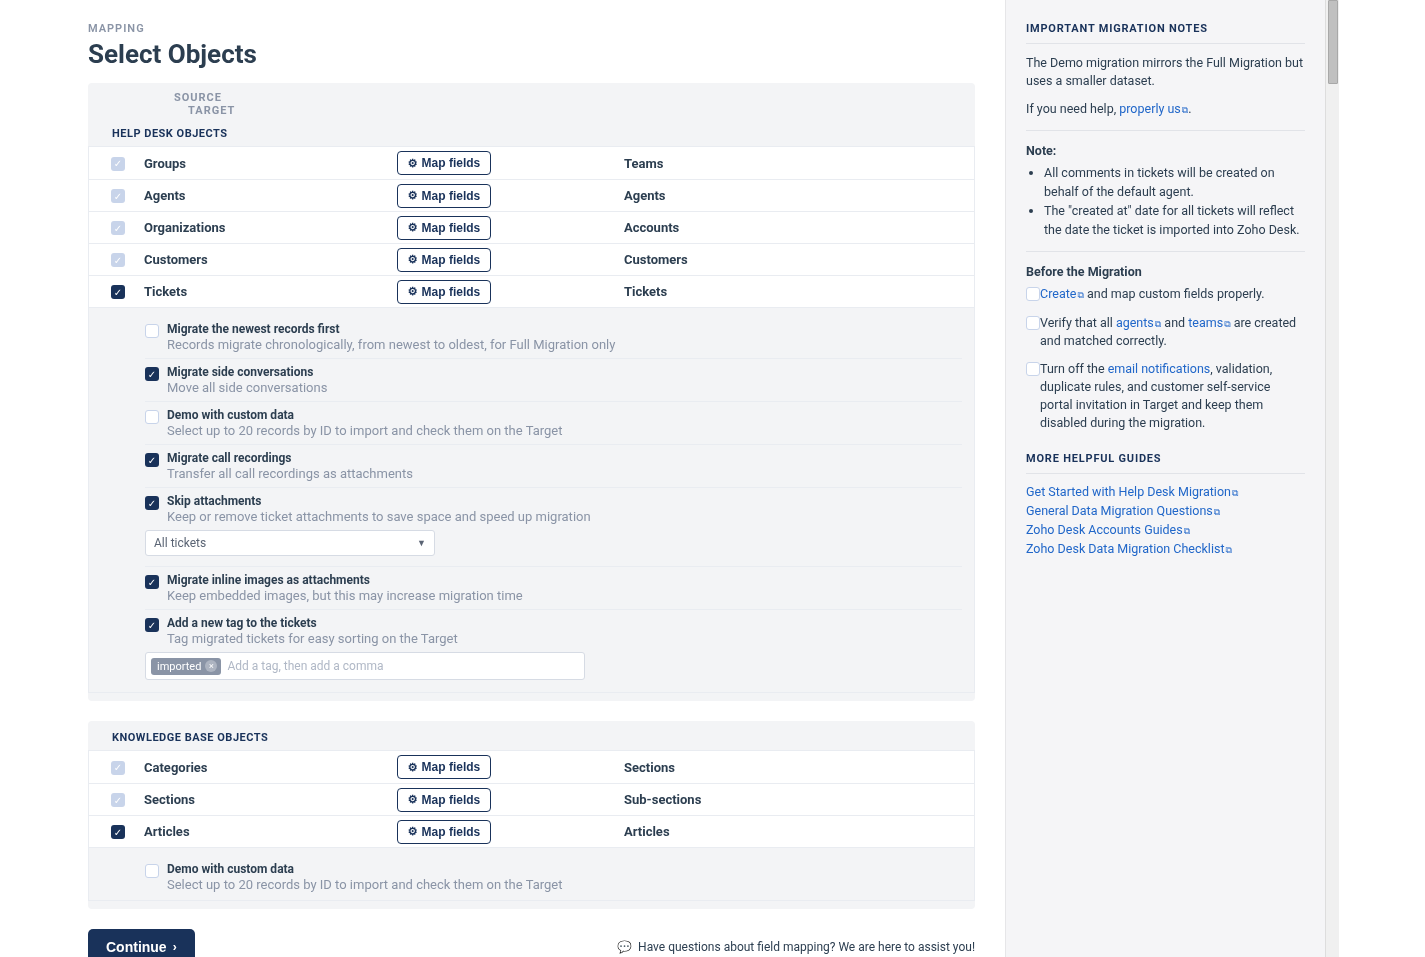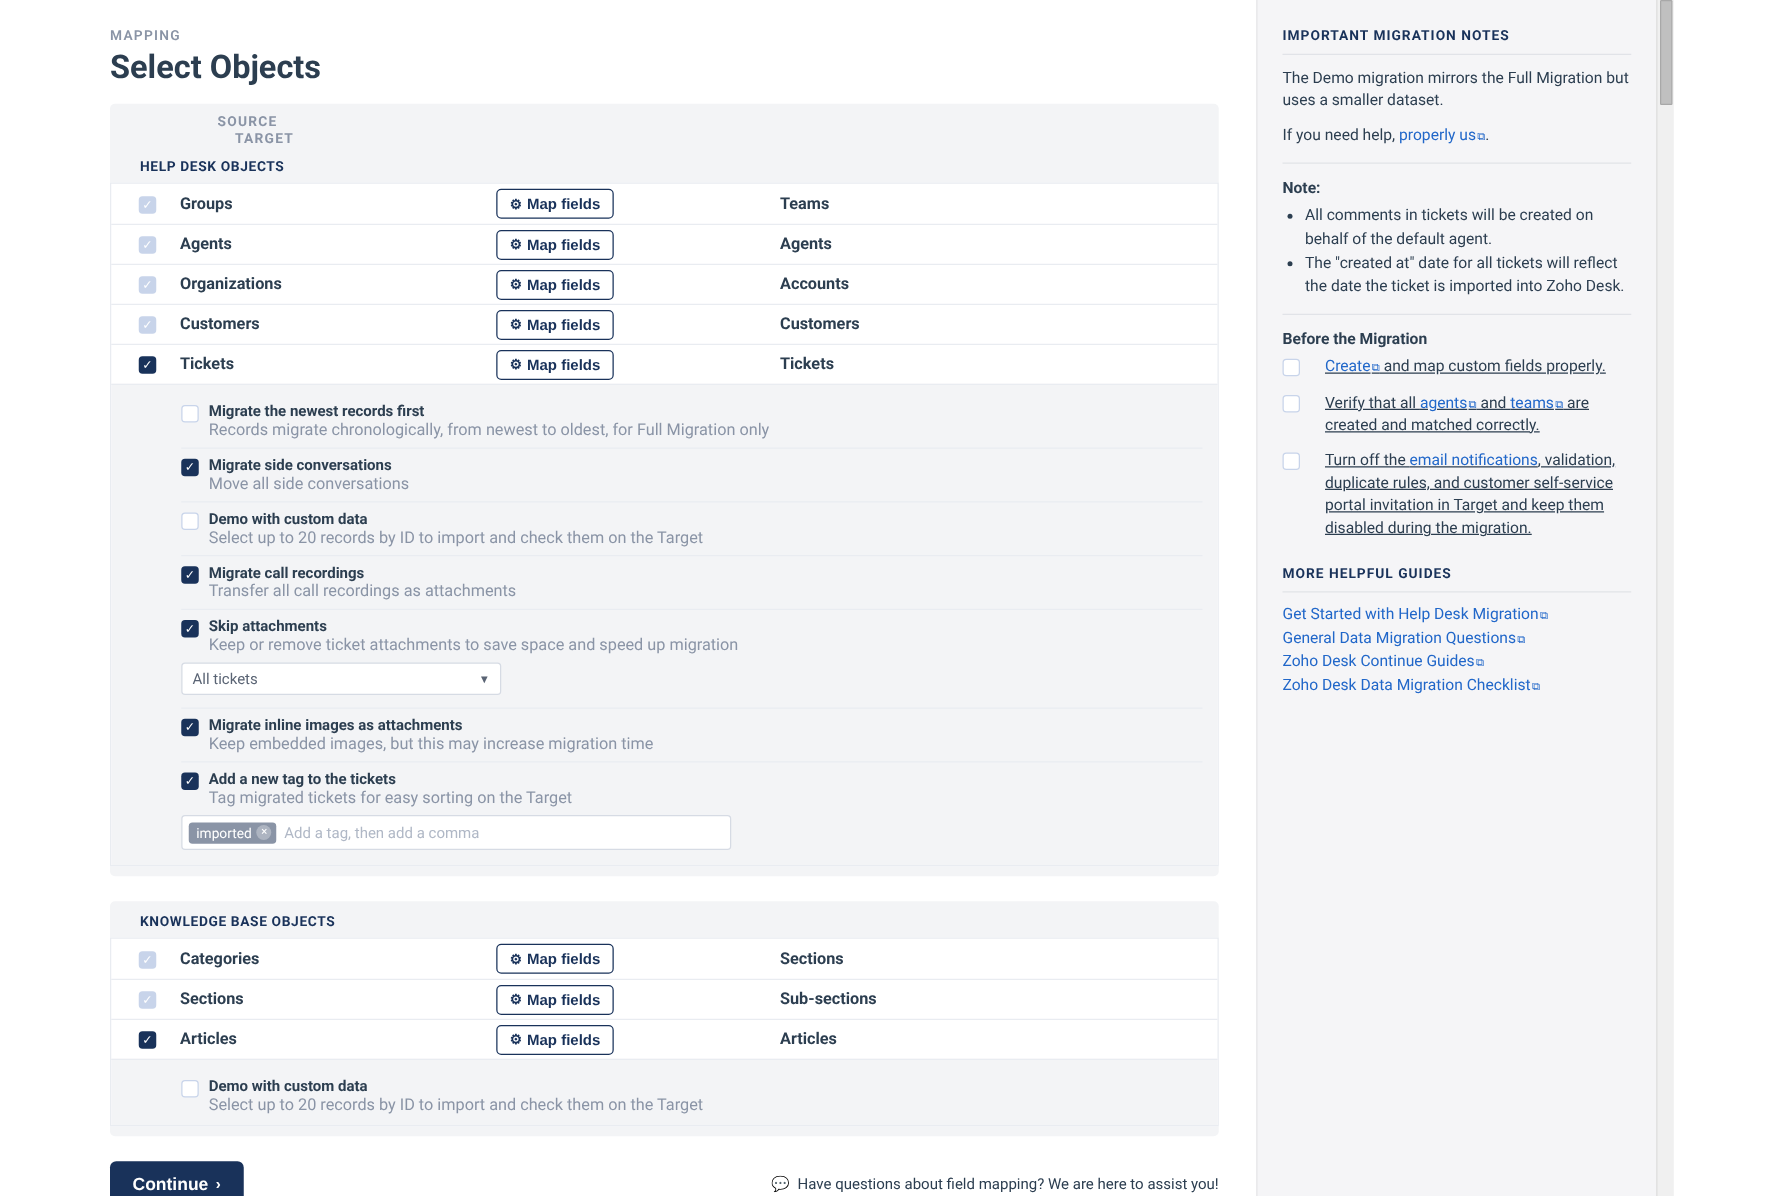--- a/index.html
+++ b/index.html
@@ -151,21 +151,21 @@
   display: flex;
   align-items: flex-start;
   gap: 8px;
 }
 .opt-head .chk { margin-top: 2px; flex-shrink: 0; }
 .opt-title { font-size: 12px; font-weight: 700; color: #2c3e50; }
 .opt-desc { font-size: 13px; color: #8a94a6; margin-top: 1px; }
 
 .select-box {
   margin: 6px 0 4px 0;
-  width: 256px;
+  width: 290px;
   height: 26px;
   background: #fff;
   border: 1px solid #d6dbe4;
   border-radius: 3px;
   display: flex;
   align-items: center;
   padding: 0 8px;
   font-size: 12px;
   color: #5a6474;
   justify-content: space-between;
@@ -246,26 +246,25 @@
   margin-bottom: 10px;
 }
 .side-text { font-size: 12.5px; color: #2c3e50; line-height: 1.45; }
 .side-link { color: #2167c9; text-decoration: none; cursor: pointer; }
 .ext-icon { font-size: 9px; margin-left: 1px; }
 .side-divider { border-top: 1px solid #e1e3e8; margin: 12px 0; }
 .side-subhead { font-weight: 700; font-size: 12.5px; margin-bottom: 6px; }
 .side-list { list-style: disc; padding-left: 18px; font-size: 12.5px; line-height: 1.5; }
 .checklist-item {
   display: flex;
-  gap: 20px;
+  gap: 0;
   align-items: flex-start;
   margin-bottom: 10px;
   font-size: 12.5px;
   line-height: 1.45;
-  text-decoration: underline;
 }
 .checklist-item .chk { margin-top: 2px; flex-shrink: 0; }
 .guide-link { display: block; color: #2167c9; font-size: 12.5px; margin-bottom: 4px; cursor: pointer; }
 </style>
 </head>
 <body>
 
 <div class="main-area">
   <div class="breadcrumb">MAPPING</div>
   <h1 class="page-title">Select Objects</h1>
@@ -505,21 +504,21 @@
     <div><span>Verify that all </span><a class="side-link"><span>agents</span><span class="ext-icon">⧉</span></a><span> and </span><a class="side-link"><span>teams</span><span class="ext-icon">⧉</span></a><span> are created and matched correctly.</span></div>
   </div>
   <div class="checklist-item">
     <span class="chk off"></span>
     <div><span>Turn off the </span><a class="side-link"><span>email notifications</span></a><span>, validation, duplicate rules, and customer self-service portal invitation in Target and keep them disabled during the migration.</span></div>
   </div>
 
   <div class="side-header" style="margin-top:20px">MORE HELPFUL GUIDES</div>
   <a class="guide-link"><span>Get Started with Help Desk Migration</span><span class="ext-icon">⧉</span></a>
   <a class="guide-link"><span>General Data Migration Questions</span><span class="ext-icon">⧉</span></a>
-  <a class="guide-link"><span>Zoho Desk Continue Guides</span><span class="ext-icon">⧉</span></a>
+  <a class="guide-link"><span>Zoho Desk Accounts Guides</span><span class="ext-icon">⧉</span></a>
   <a class="guide-link"><span>Zoho Desk Data Migration Checklist</span><span class="ext-icon">⧉</span></a>
 </div>
 
 <div class="scrollbar-track">
   <div class="scroll-arrow up">▲</div>
   <div class="scrollbar-thumb"></div>
   <div class="scroll-arrow down">▼</div>
 </div>
 
 </body></html>

